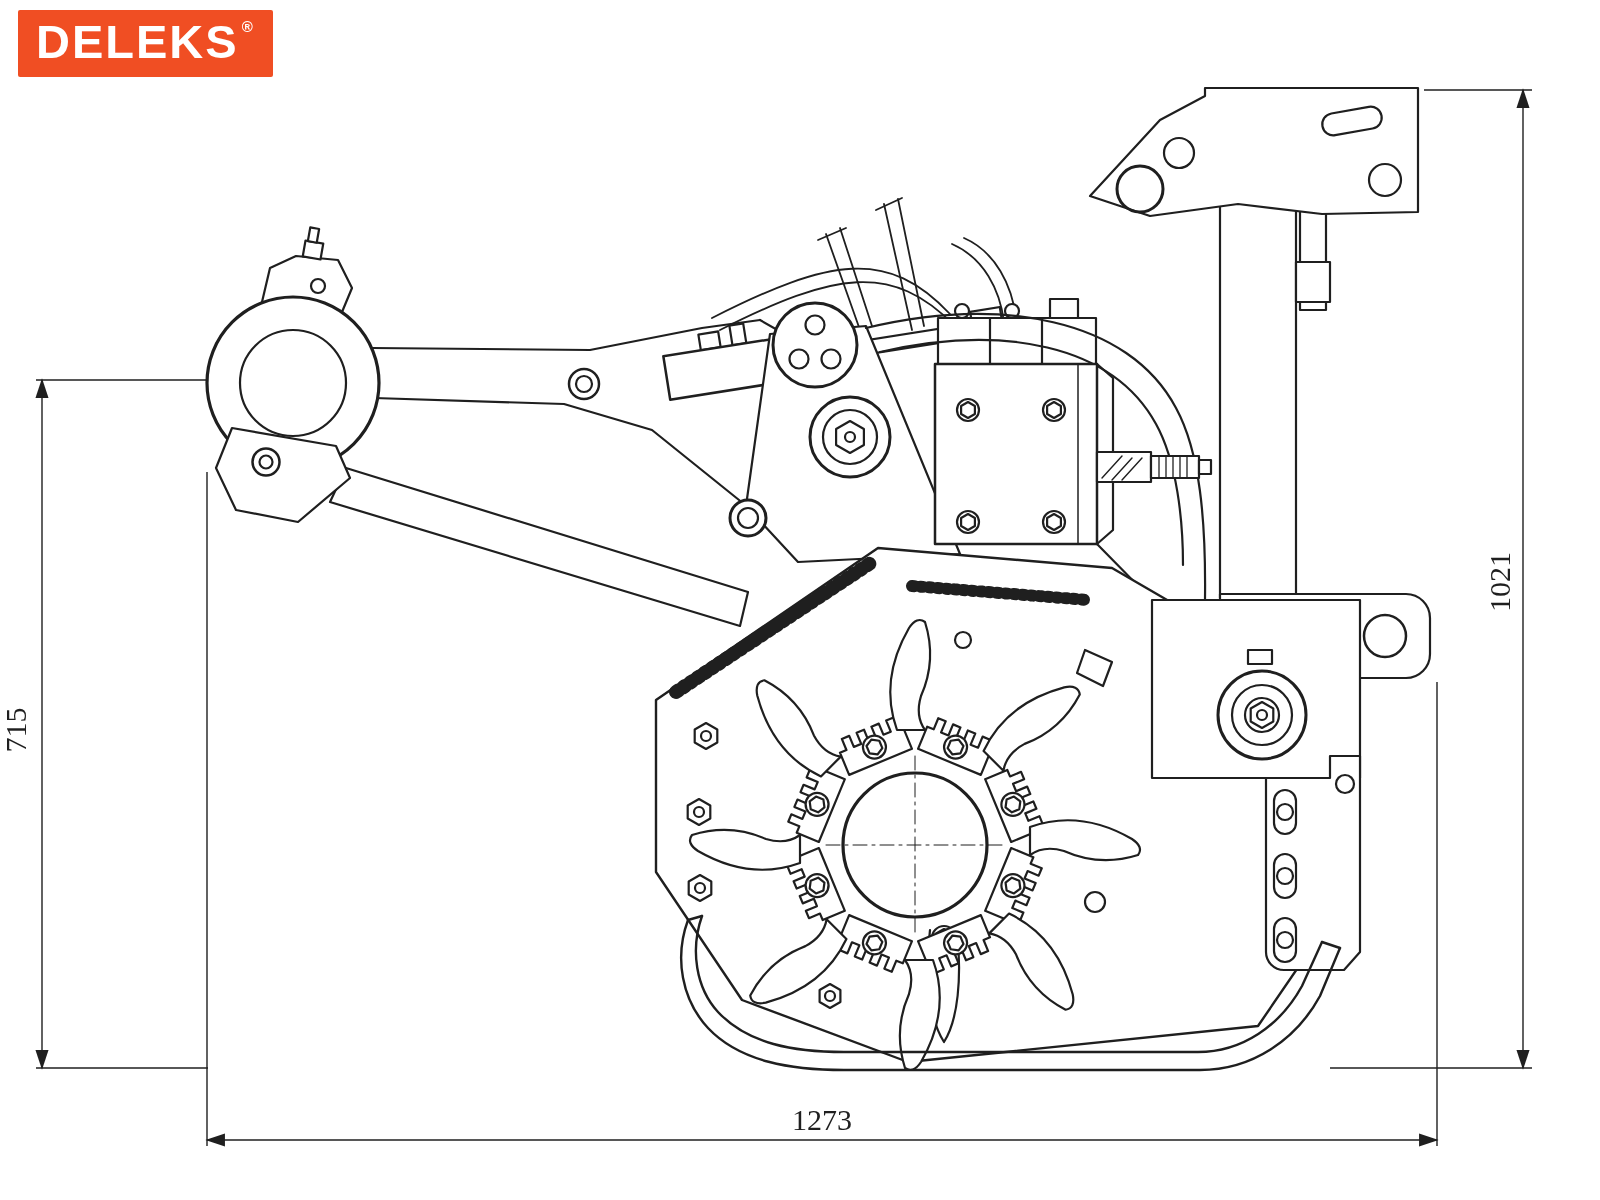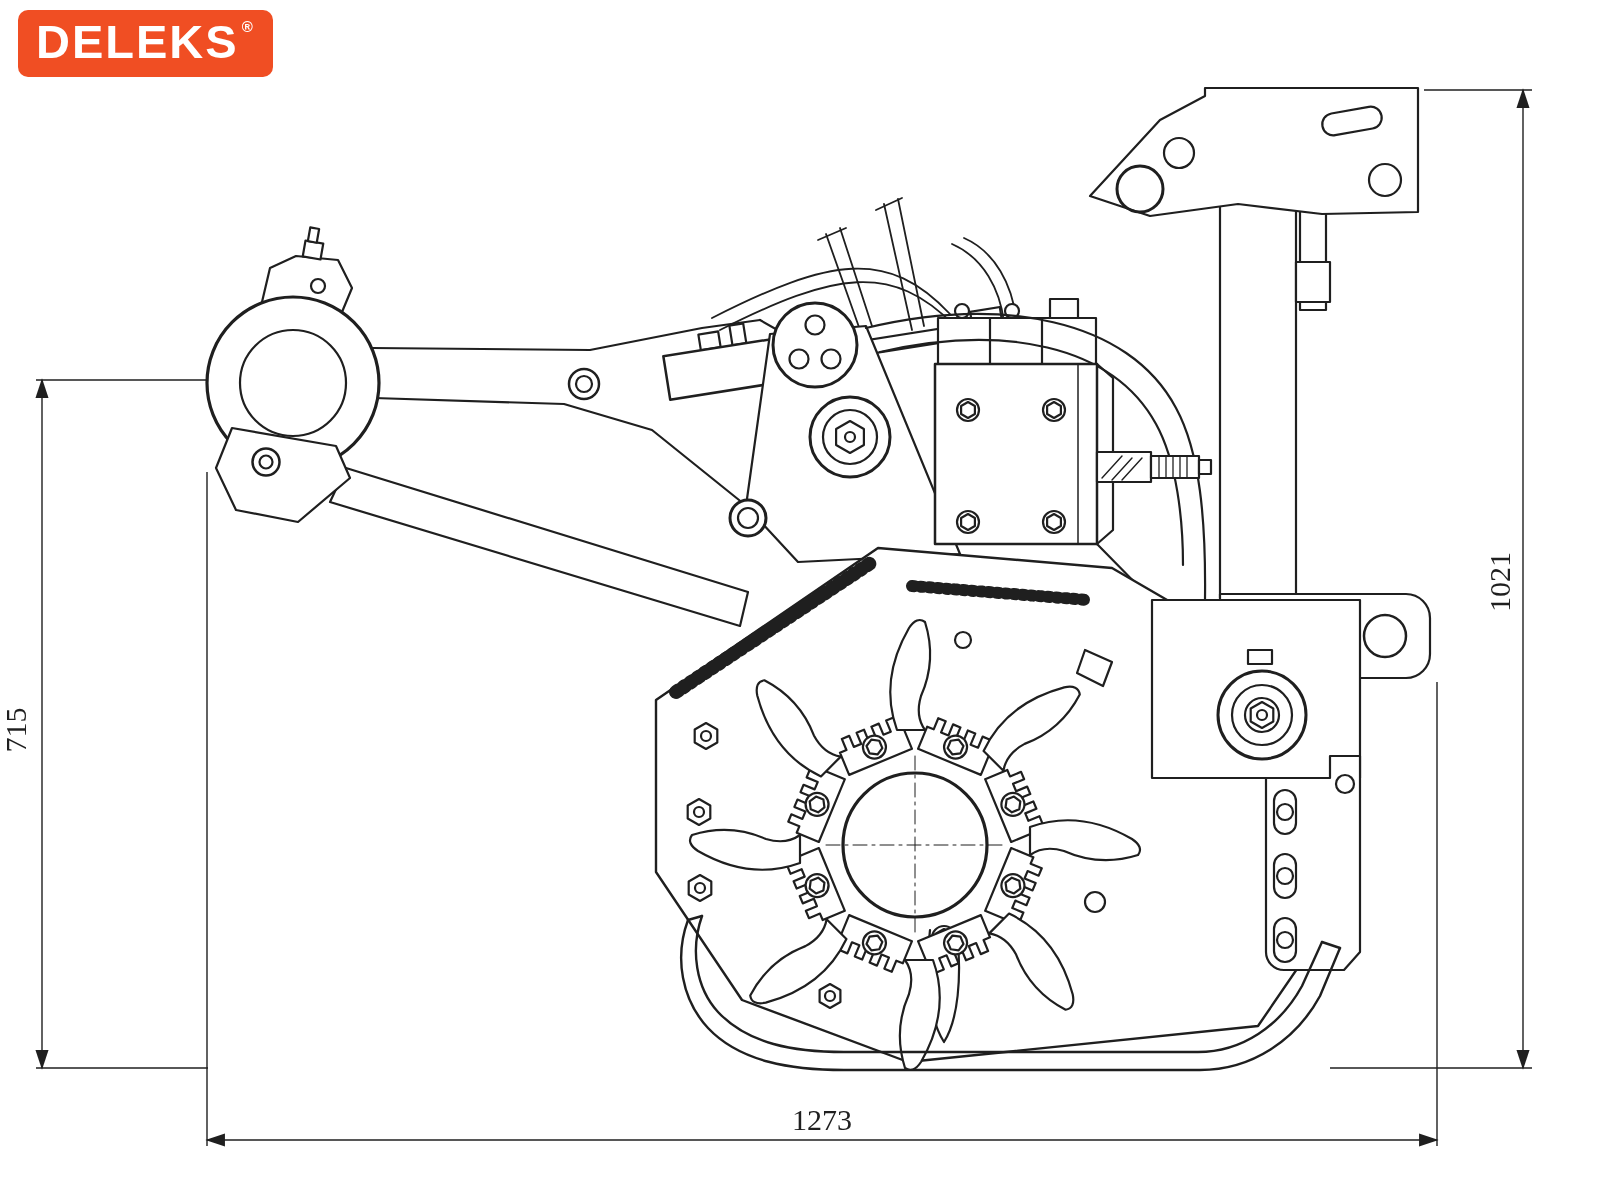--- a/index.html
+++ b/index.html
@@ -3,21 +3,21 @@
 <meta charset="utf-8">
 <title>DELEKS</title>
 <style>
   html,body{margin:0;padding:0;background:#fff;}
   body{width:1600px;height:1200px;overflow:hidden;font-family:"Liberation Sans",sans-serif;}
   .canvas{position:relative;width:1600px;height:1200px;background:#fff;}
   .drawing-svg{position:absolute;left:0;top:0;}
   .logo{
     position:absolute;left:18px;top:10px;
     background:#F04E23;color:#fff;
-    border-radius:10px;
+    border-radius:2px;
     padding:4px 18px 8px 18px;
     display:flex;align-items:flex-start;
     font-weight:bold;font-size:47px;letter-spacing:2px;
     font-family:"Liberation Sans",sans-serif;
   }
   .logo-reg{font-size:15px;margin-top:4px;margin-left:3px;font-weight:bold;}
   .dim{font-family:"Liberation Serif",serif;font-size:30px;fill:#1f1f1f;}
 </style>
 </head>
 <body>

